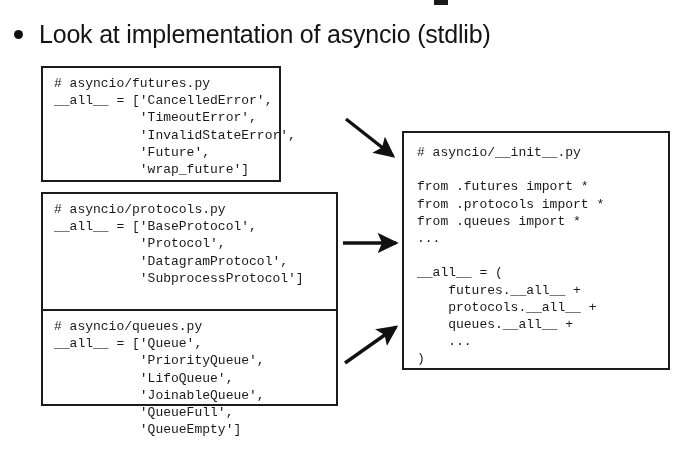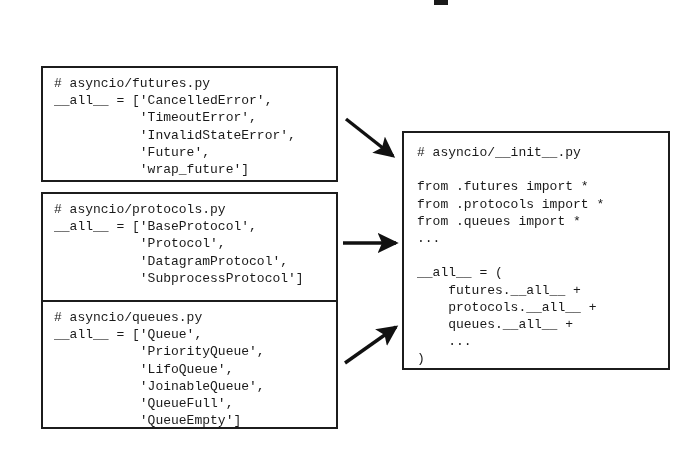--- a/index.html
+++ b/index.html
@@ -78,42 +78,46 @@
     top: 7px;
     margin: 0;
     font-family: "Liberation Mono", "DejaVu Sans Mono", monospace;
     font-size: 13px;
     line-height: 17.2px;
     letter-spacing: 0px;
     color: #1a1a1a;
     white-space: pre;
   }
 
-  #box-futures   { left: 41px;  top: 66px;  width: 297px; height: 116px; }
+  #box-futures   { left: 41px;  top: 66px;  width: 240px; height: 116px; }
   #box-protocols { left: 41px;  top: 192px; width: 297px; height: 132px; }
-  #box-queues    { left: 41px;  top: 300px; width: 297px; height: 129px; }
+  #box-queues    { left: 41px;  top: 309px; width: 297px; height: 97px; }
   #box-init      { left: 402px; top: 131px; width: 268px; height: 239px; padding-left: 35px; }
   #box-init .code-text { left: 13px; top: 11px; }
 
   
   .arrow-layer {
     position: absolute;
     left: 0; top: 0;
     width: 684px;
     height: 455px;
     pointer-events: none;
   }
 </style>
 </head>
 <body>
 
 <div id="slide">
 
   <div class="title-sliver"></div>
 
+  <div class="bullet-row">
+    <span class="bullet-dot"></span>
+    <span class="bullet-text">Look at implementation of asyncio (stdlib)</span>
+  </div>
 
   <div class="code-box" id="box-futures">
     <pre class="code-text"># asyncio/futures.py
 __all__ = ['CancelledError',
            'TimeoutError',
            'InvalidStateError',
            'Future',
            'wrap_future']</pre>
   </div>
 

